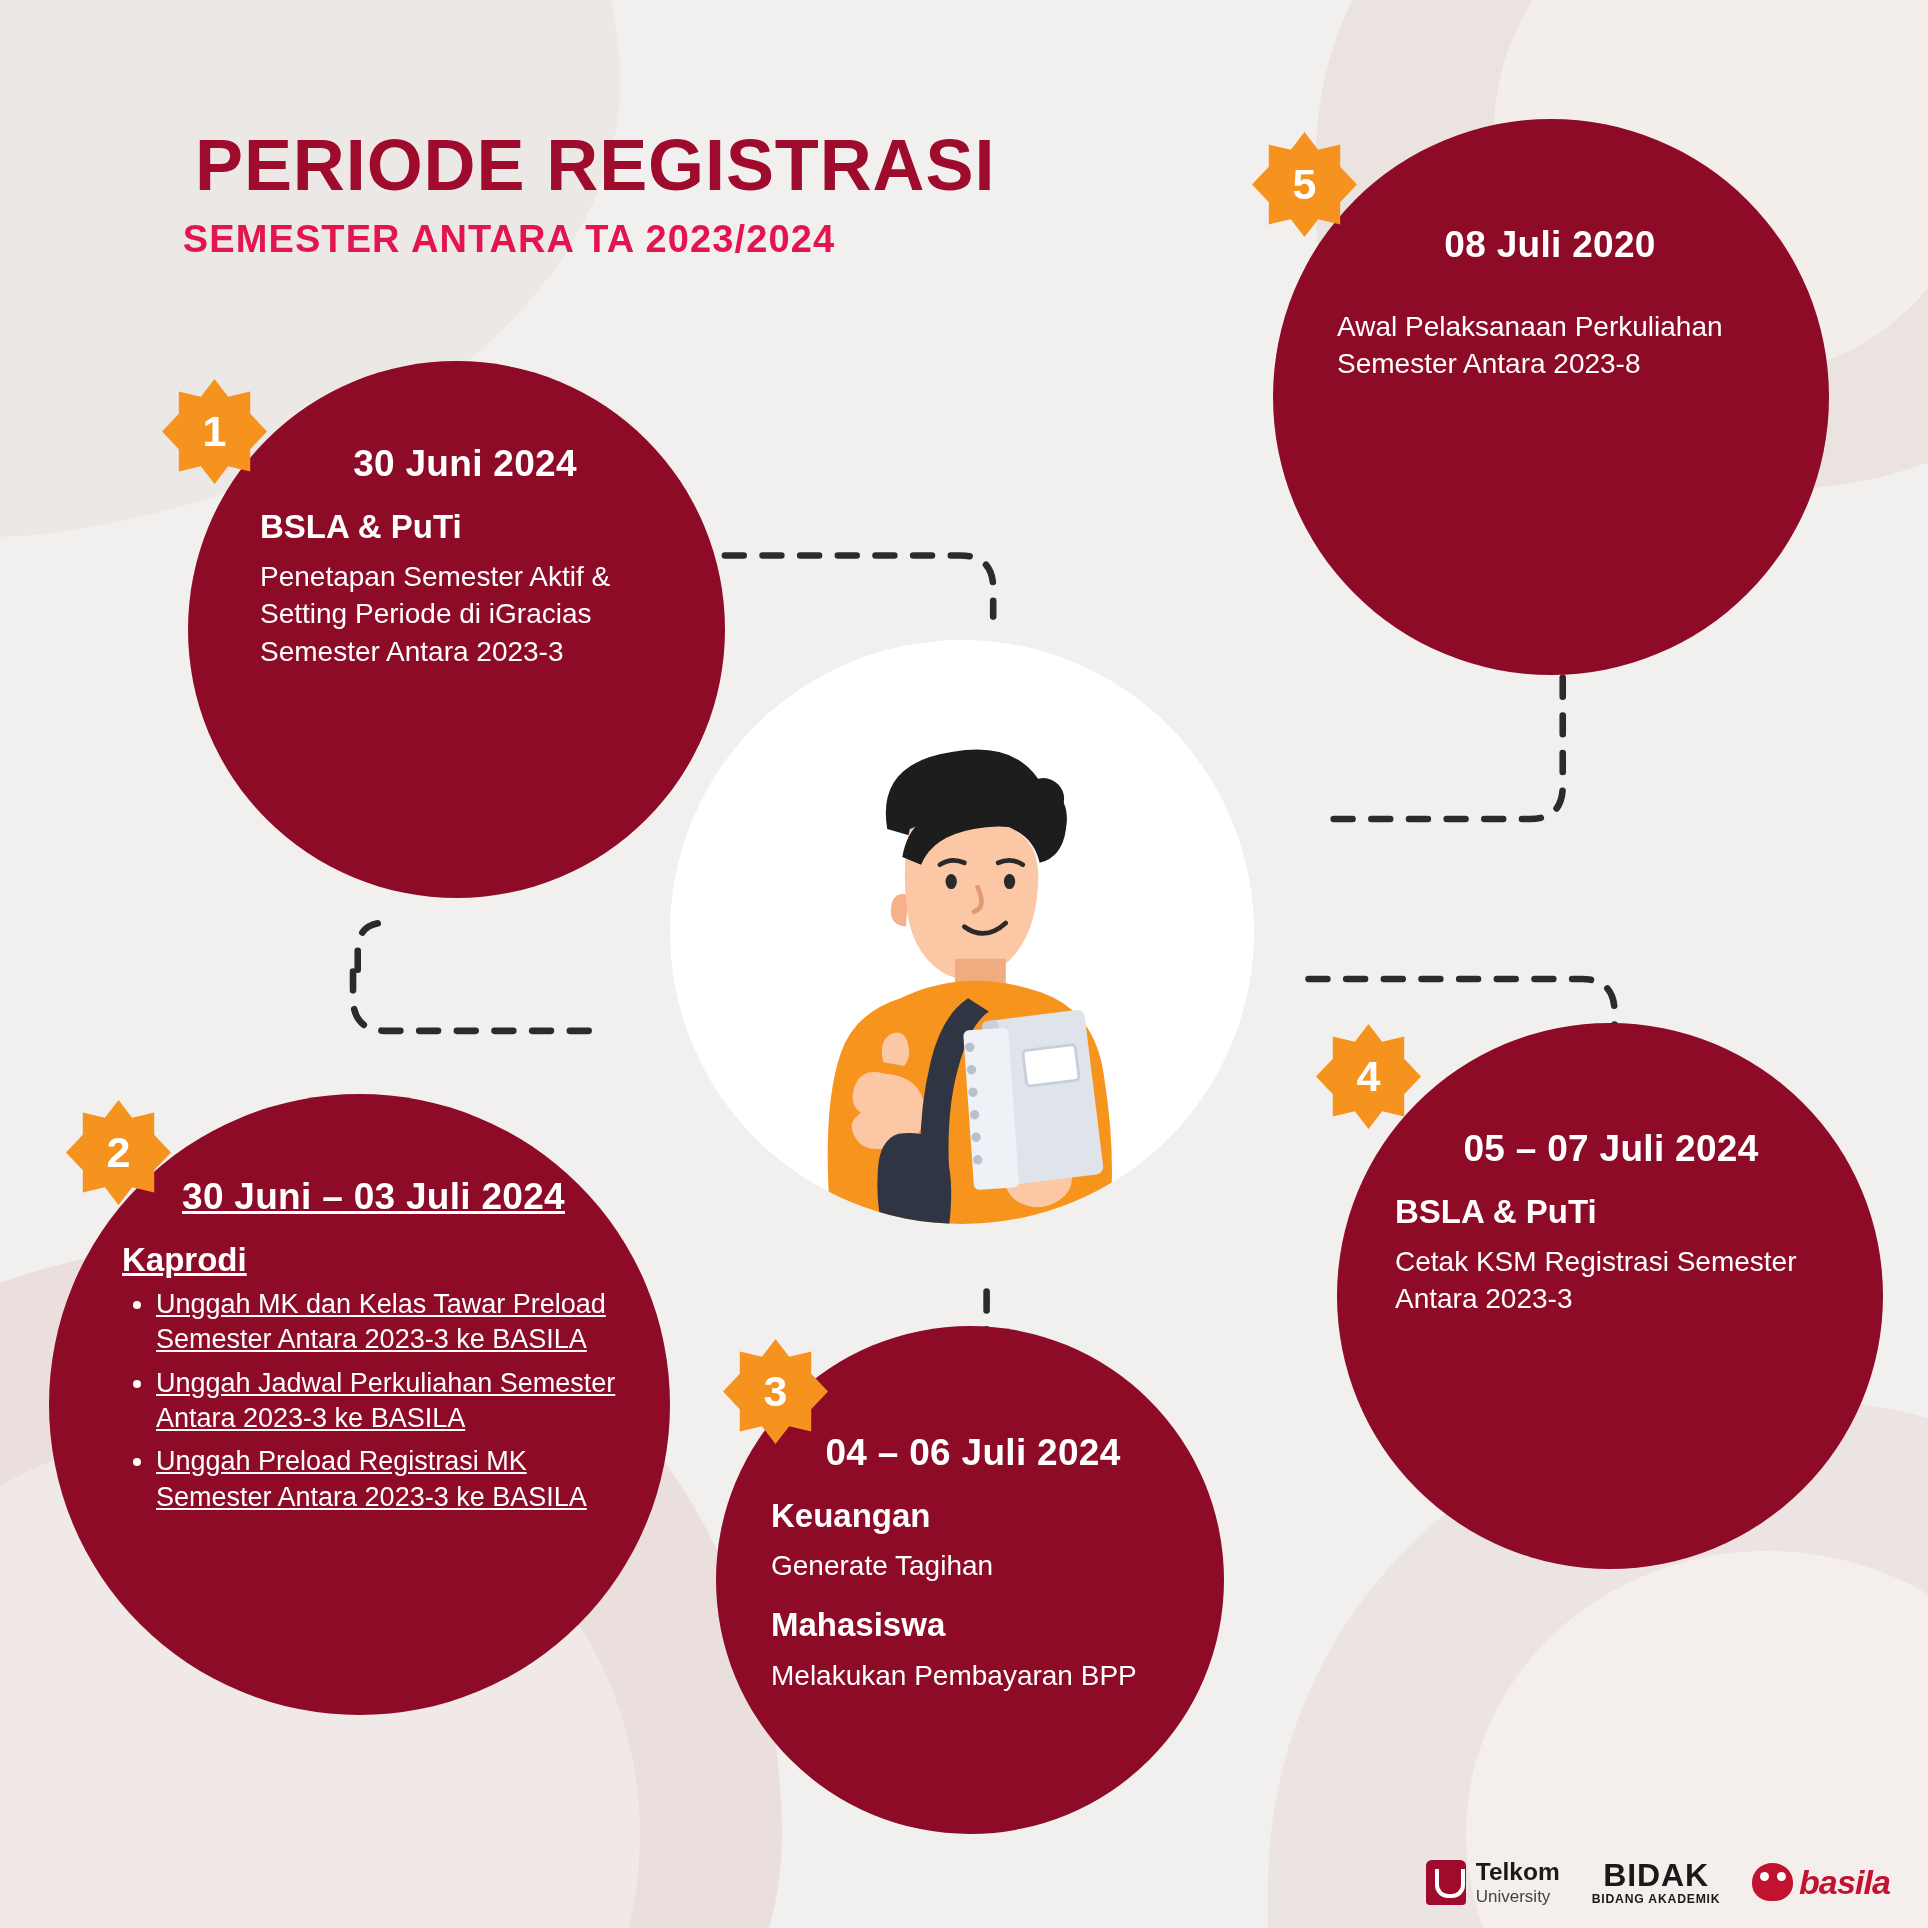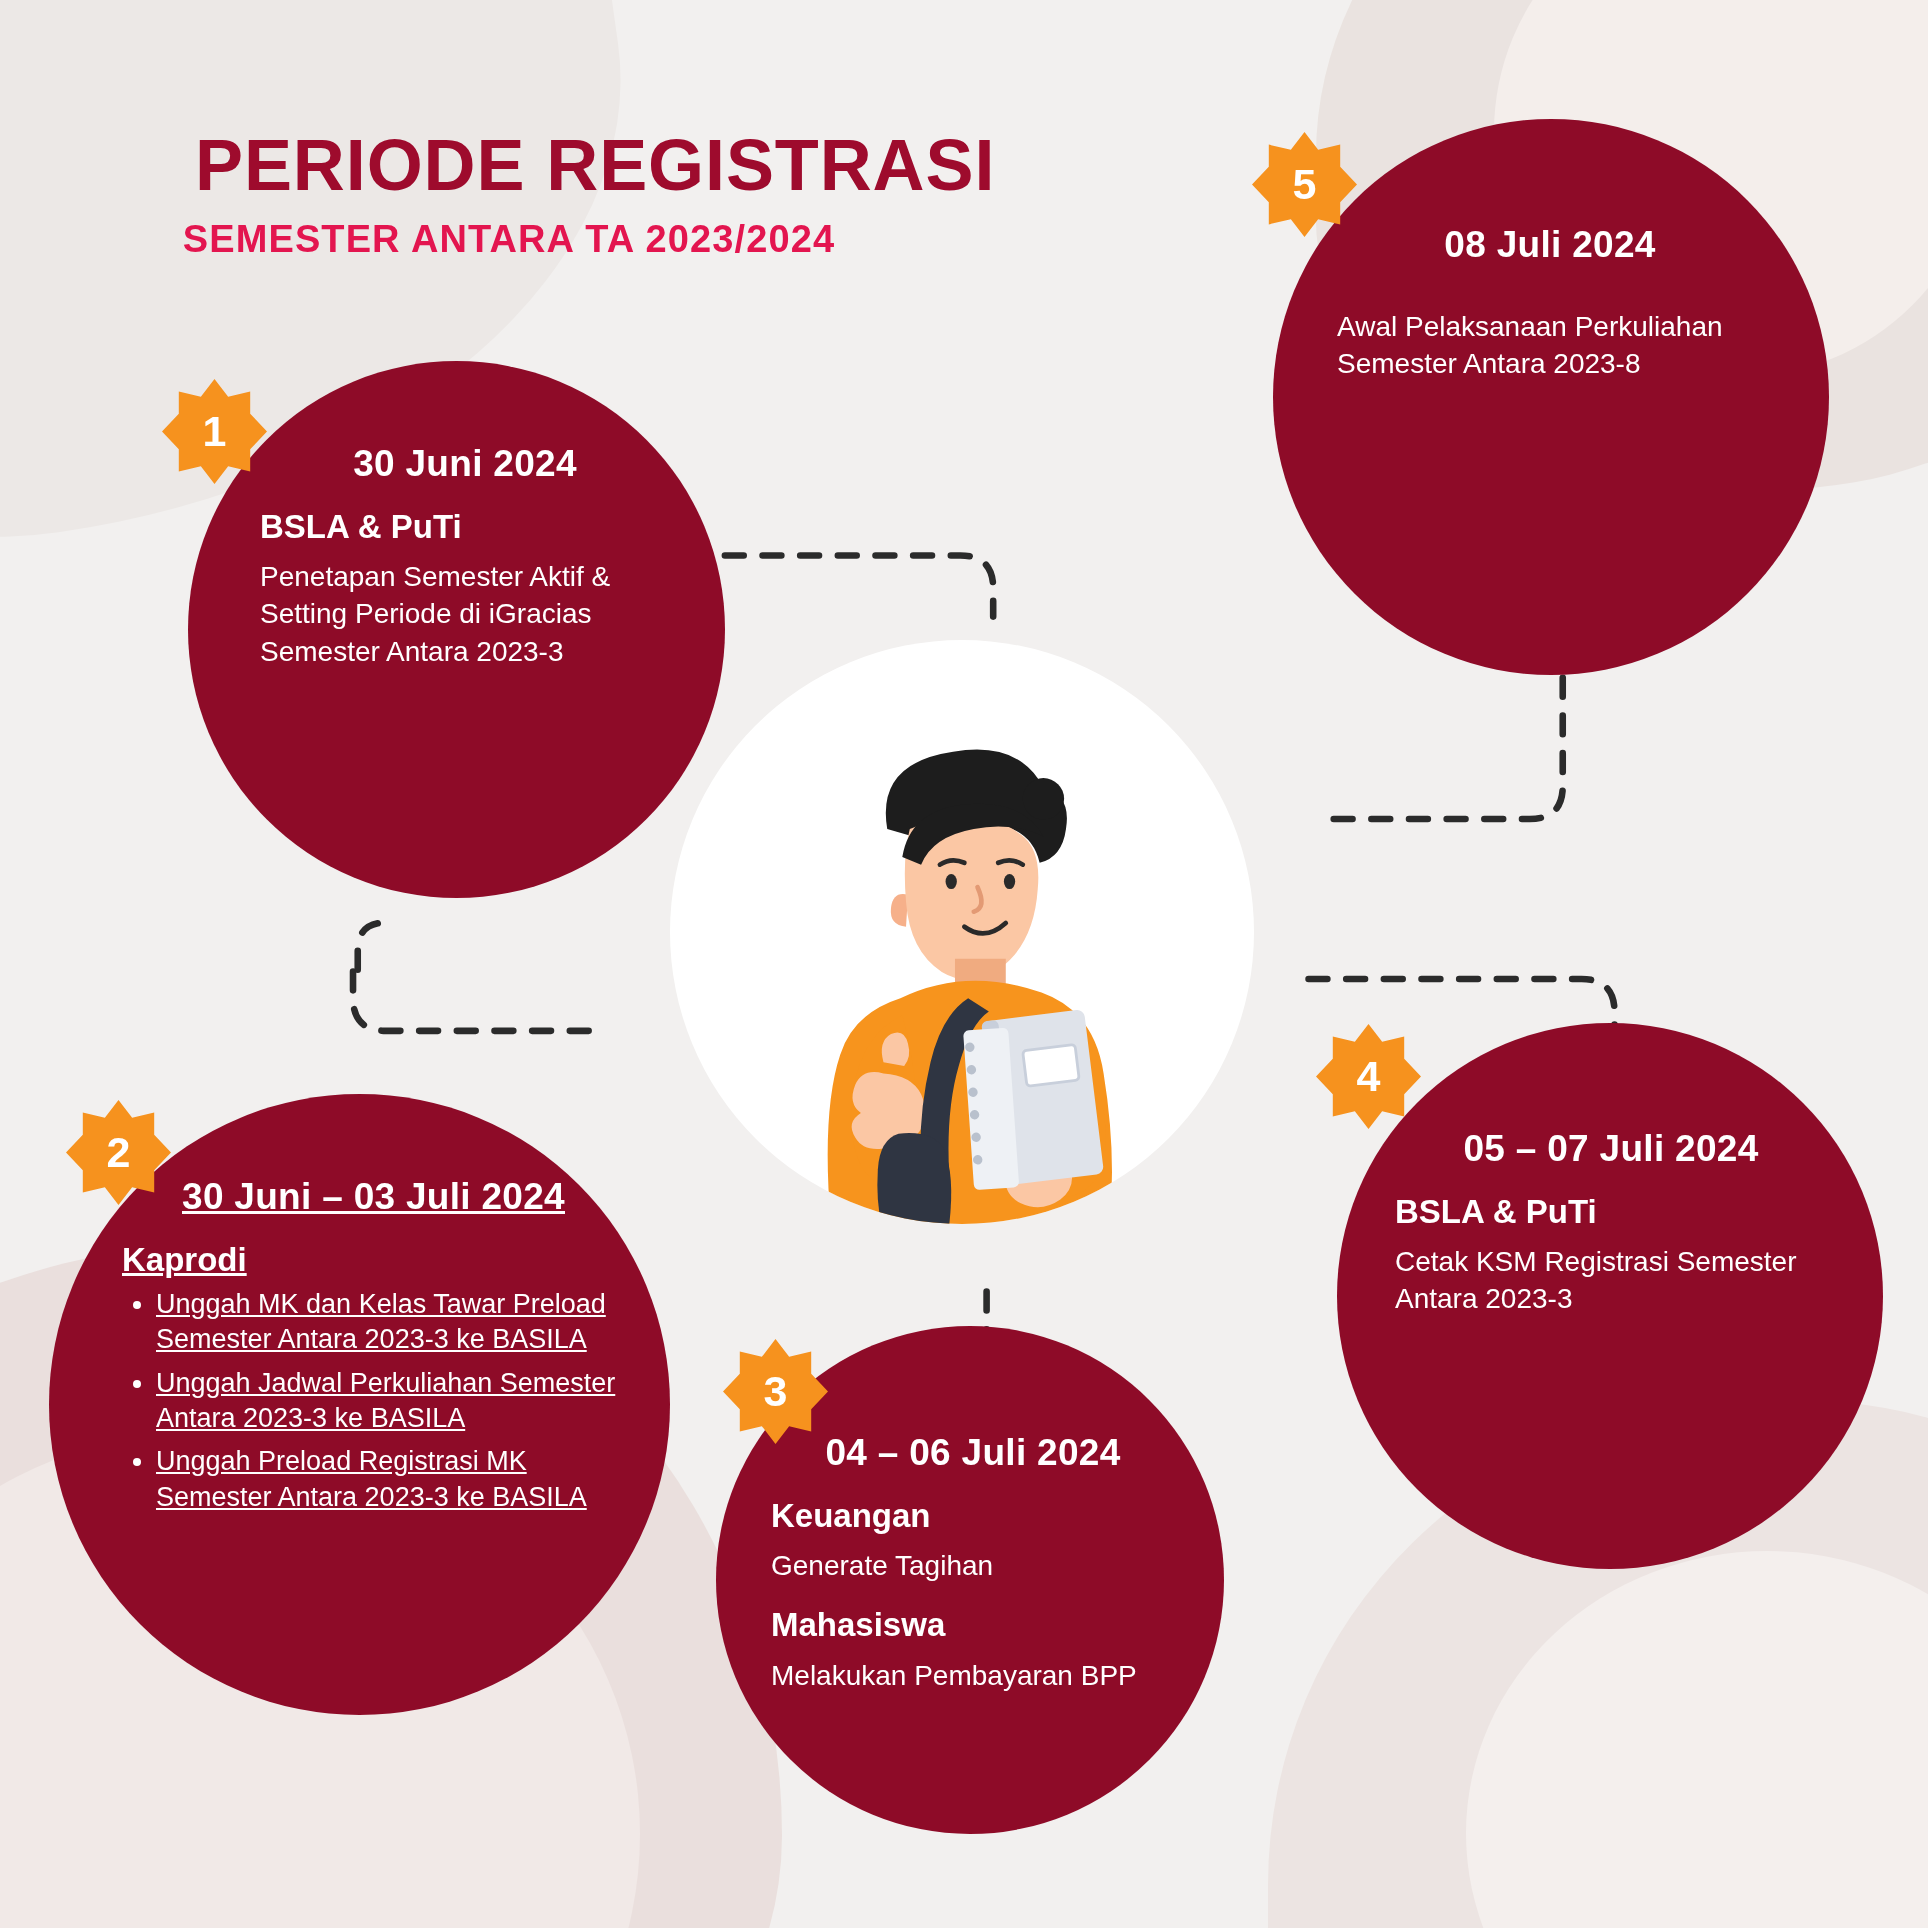--- a/index.html
+++ b/index.html
@@ -236,21 +236,21 @@
 
   <div class="badge" id="badge-1">1</div>
   <div class="bubble" id="bubble-1">
     <div class="date center-txt">30 Juni 2024</div>
     <div class="role">BSLA &amp; PuTi</div>
     <div class="desc">Penetapan Semester Aktif &amp; Setting Periode di iGracias Semester Antara 2023-3</div>
   </div>
 
   <div class="badge" id="badge-5">5</div>
   <div class="bubble" id="bubble-5">
-    <div class="date center-txt">08 Juli 2024</div>
+    <div class="date center-txt">08 Juli 2020</div>
     <div class="desc" style="margin-top:41px">Awal Pelaksanaan Perkuliahan Semester Antara 2023-8</div>
   </div>
 
   <div class="badge" id="badge-2">2</div>
   <div class="bubble" id="bubble-2">
     <div class="date center-txt">30 Juni – 03 Juli 2024</div>
     <div class="role">Kaprodi</div>
     <ul>
       <li>Unggah MK dan Kelas Tawar Preload Semester Antara 2023-3 ke BASILA</li>
       <li>Unggah Jadwal Perkuliahan Semester Antara 2023-3 ke BASILA</li>
@@ -267,15 +267,32 @@
     <div class="desc">Melakukan Pembayaran BPP</div>
   </div>
 
   <div class="badge" id="badge-4">4</div>
   <div class="bubble" id="bubble-4">
     <div class="date center-txt">05 – 07 Juli 2024</div>
     <div class="role">BSLA &amp; PuTi</div>
     <div class="desc">Cetak KSM Registrasi Semester Antara 2023-3</div>
   </div>
 
+  <div class="footer">
+    <div class="logo">
+      <div class="logo-telkom-mark"></div>
+      <div class="logo-telkom-text">
+        <span class="t1">Telkom</span>
+        <span class="t2">University</span>
+      </div>
+    </div>
+    <div class="logo-bidak">
+      <span class="b1">BIDAK</span>
+      <span class="b2">BIDANG AKADEMIK</span>
+    </div>
+    <div class="logo-basila">
+      <div class="basila-mark"></div>
+      <span class="basila-text">basila</span>
+    </div>
+  </div>
 
 </div>
 
 
 </body></html>

